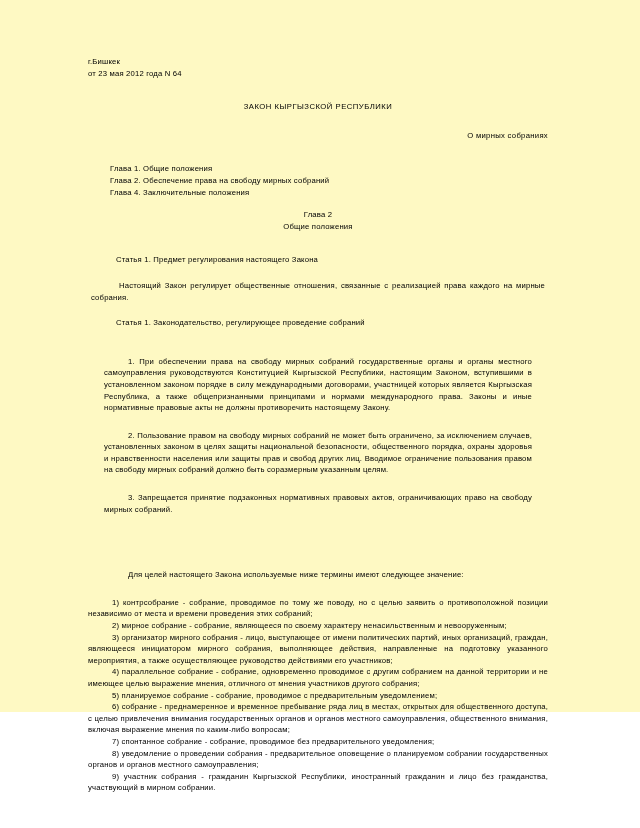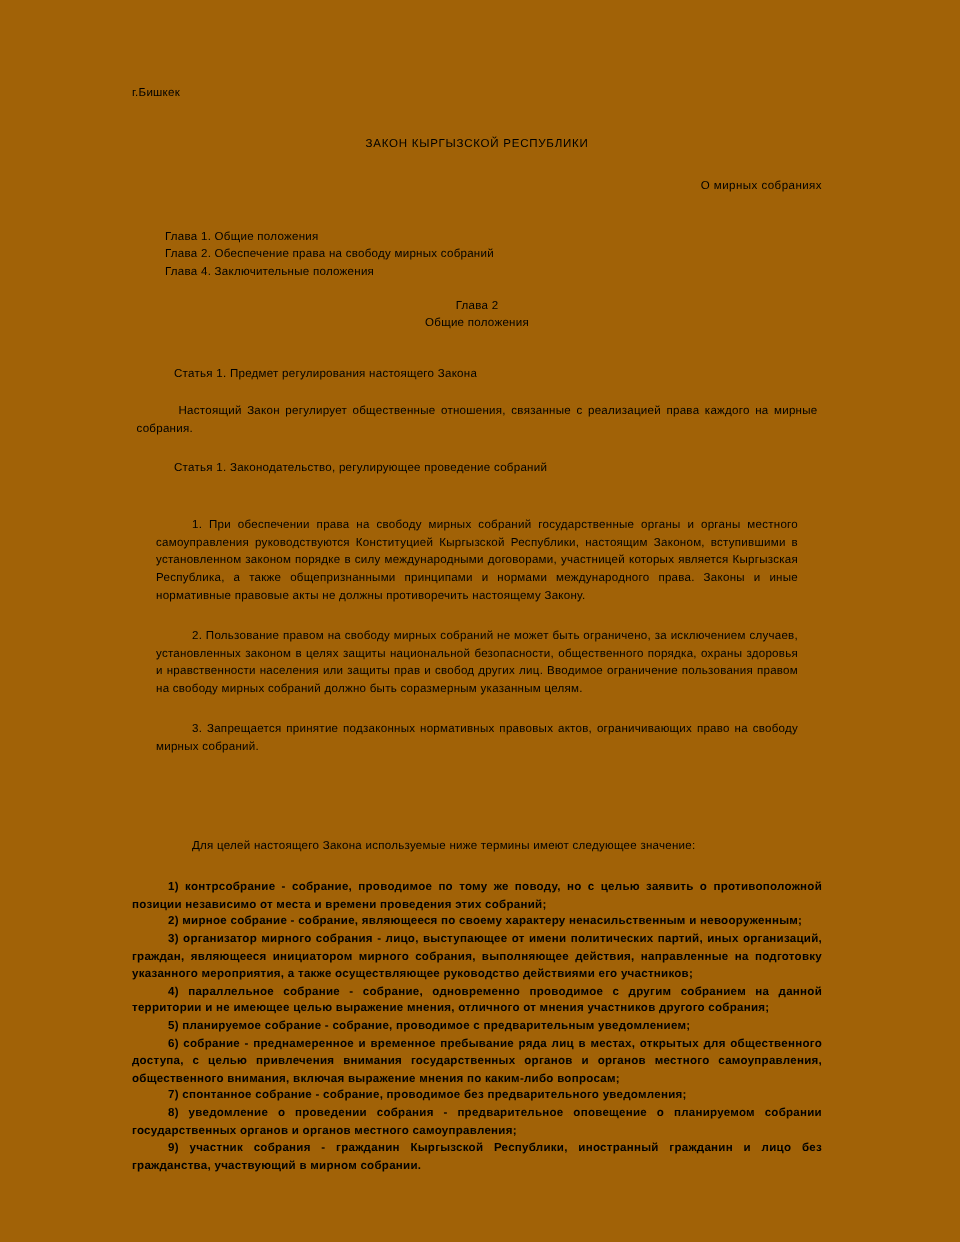--- a/index.html
+++ b/index.html
@@ -10,24 +10,24 @@
   body {
     width: 640px;
     height: 828px;
     font-family: "Liberation Sans", "DejaVu Sans", sans-serif;
     color: #000000;
     -webkit-font-smoothing: none;
   }
   .page {
     position: relative;
     width: 640px;
-    height: 828px;
+    height: 712px;
     box-sizing: border-box;
     padding: 56px 92px 16px 88px;
-    background: #a16207;
+    background: #fef9c3;
   }
   .doc-body {
     font-size: 7.7px;
     line-height: 11.6px;
     letter-spacing: 0.18px;
   }
   .meta-line {
     text-align: left;
     white-space: pre;
   }
@@ -76,30 +76,30 @@
   .defs {
     margin: 0;
     padding: 0;
     list-style: none;
   }
   .defs li {
     text-align: justify;
     text-justify: inter-word;
     text-indent: 24px;
     margin: 0;
-    font-weight: bold;
   }
 </style>
 </head>
 <body>
 
 <div class="page">
   <div class="doc-body">
 
     <div class="meta-line">г.Бишкек</div>
+    <div class="meta-line">от 23 мая 2012 года N 64</div>
 
     <div class="spacer-lg"></div>
 
     <div class="title-main">ЗАКОН КЫРГЫЗСКОЙ РЕСПУБЛИКИ</div>
 
     <div class="spacer-md"></div>
 
     <div class="title-sub">О мирных собраниях</div>
 
     <div class="spacer-lg"></div>

